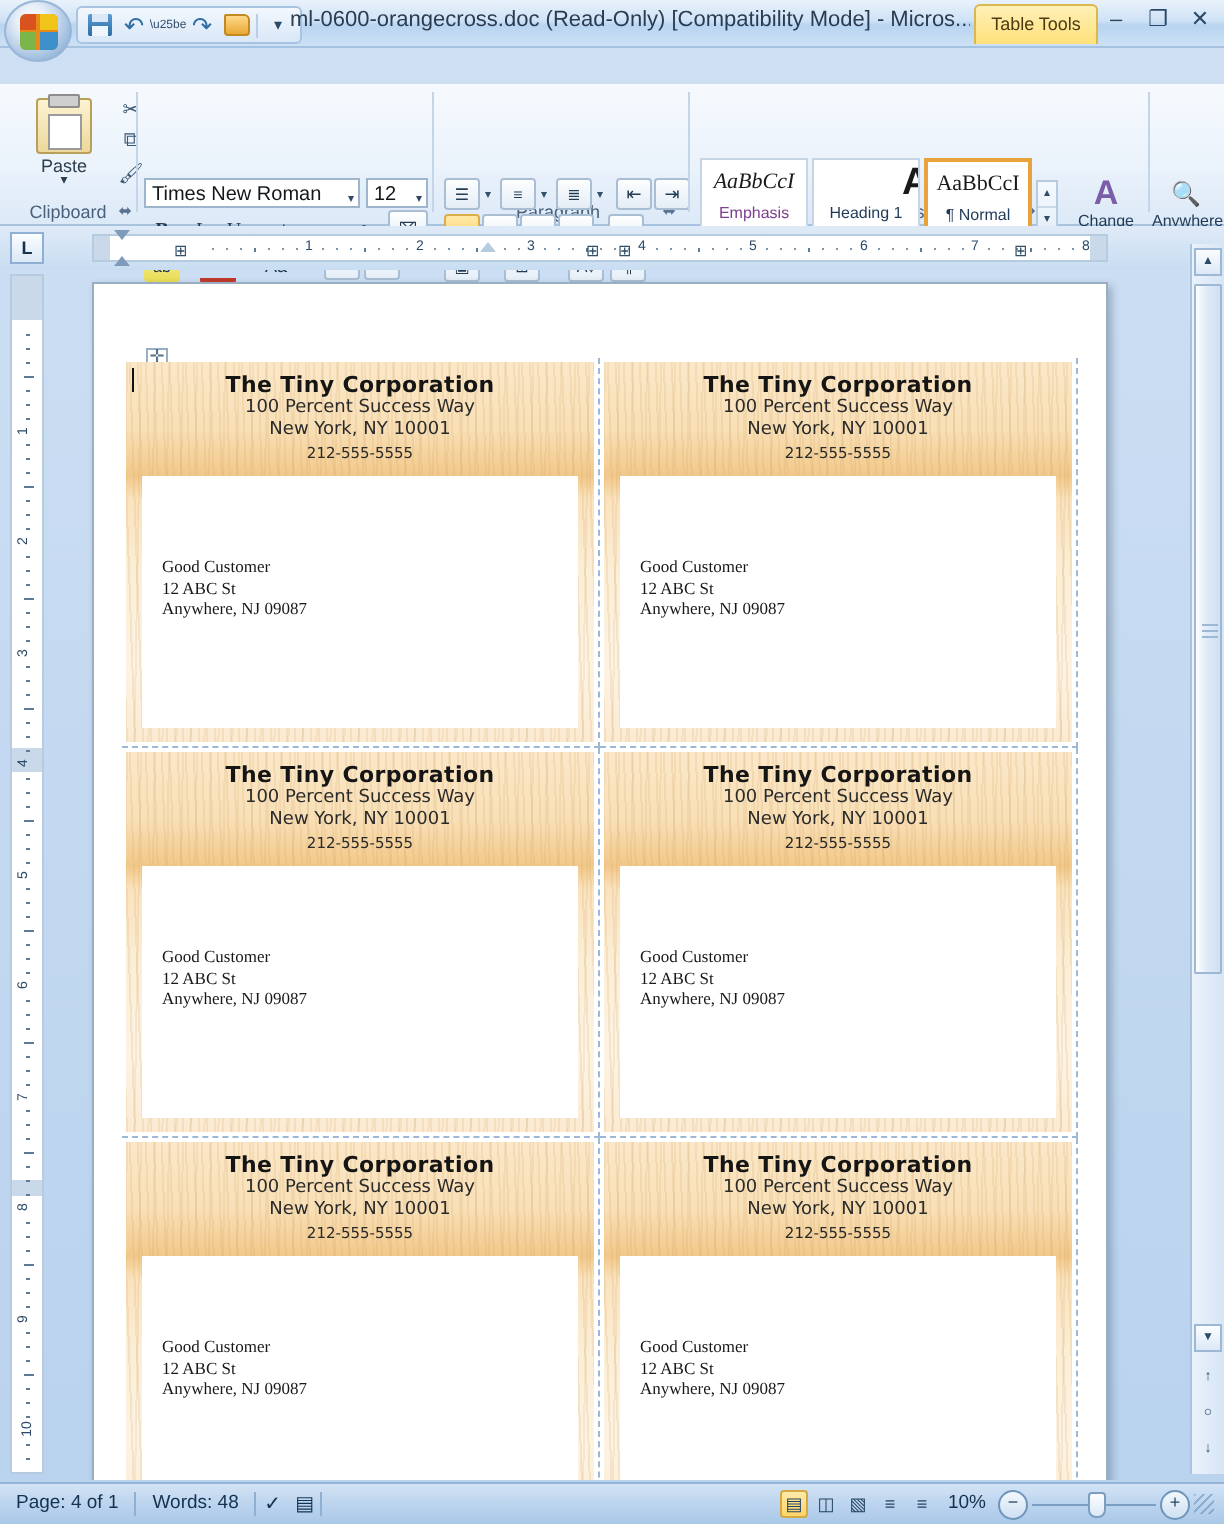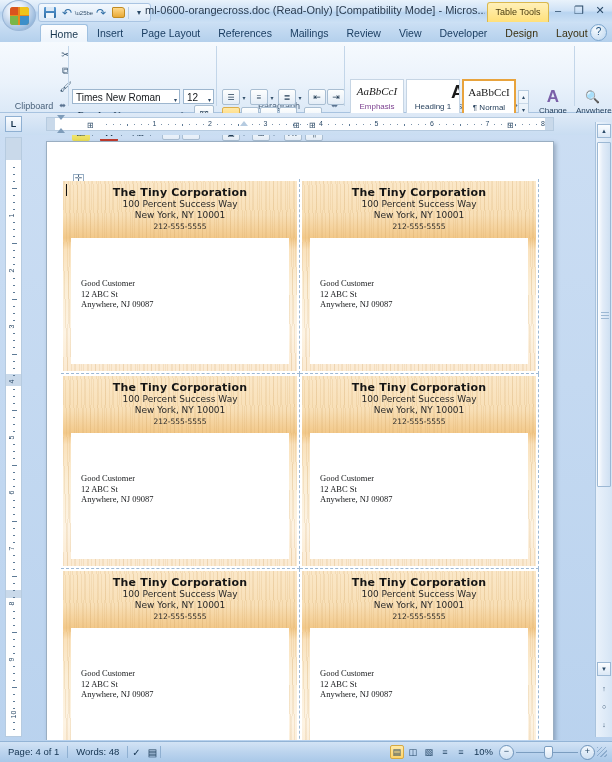--- a/index.html
+++ b/index.html
@@ -395,39 +395,29 @@
 
     <div class="ctxtab">Table Tools</div>
 
     <div class="winbtns">
       <div class="winbtn">–</div>
       <div class="winbtn">❐</div>
       <div class="winbtn">✕</div>
     </div>
   </div>
 
-  <div class="tabsrow">
-    <div class="tabs">
-      <div class="tab active">Home</div>
-      <div class="tab">Insert</div>
-      <div class="tab">Page Layout</div>
-      <div class="tab">References</div>
-      <div class="tab">Mailings</div>
-      <div class="tab">Review</div>
-      <div class="tab">View</div>
-      <div class="tab">Developer</div>
-      <div class="tab ctx">Design</div>
-      <div class="tab ctx">Layout</div>
-    </div>
-    <div class="helpbtn">?</div>
-  </div>
 
   <div class="ribbon">
 
     <div class="rgroup" style="left:0; width:68px;">
+      <div class="paste-btn">
+        <div class="paste-ico"></div>
+        <div class="paste-lbl">Paste</div>
+        <div class="paste-arr">▾</div>
+      </div>
       <div class="clip-small" style="top:7px;">✂</div>
       <div class="clip-small" style="top:23px;">⧉</div>
       <div class="clip-small" style="top:39px;">🖌</div>
       <div class="rgroup-label">Clipboard</div>
       <div class="dlg" style="right:2px;">⬌</div>
     </div>
     <div class="rgroup-div" style="left:68px;"></div>
 
     <div class="fontname">
       <span>Times New Roman</span>

